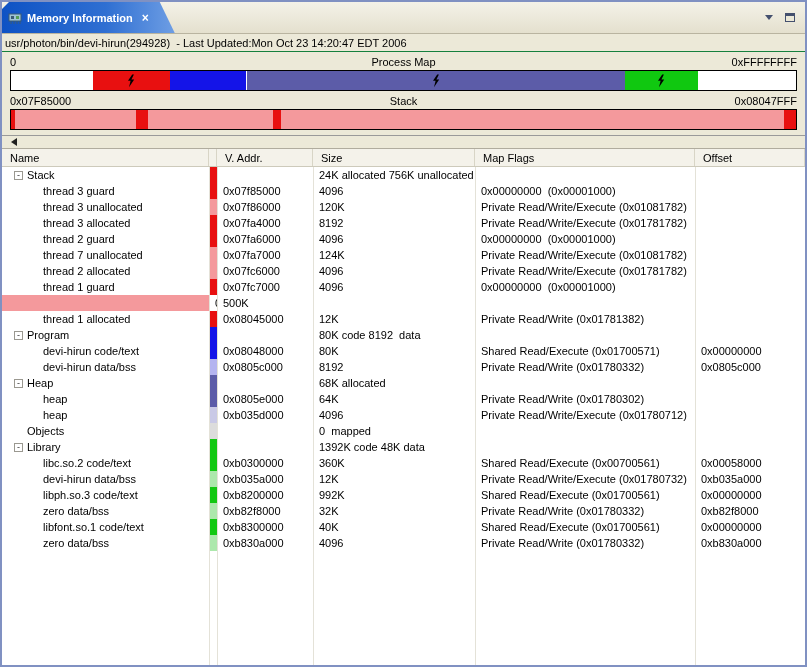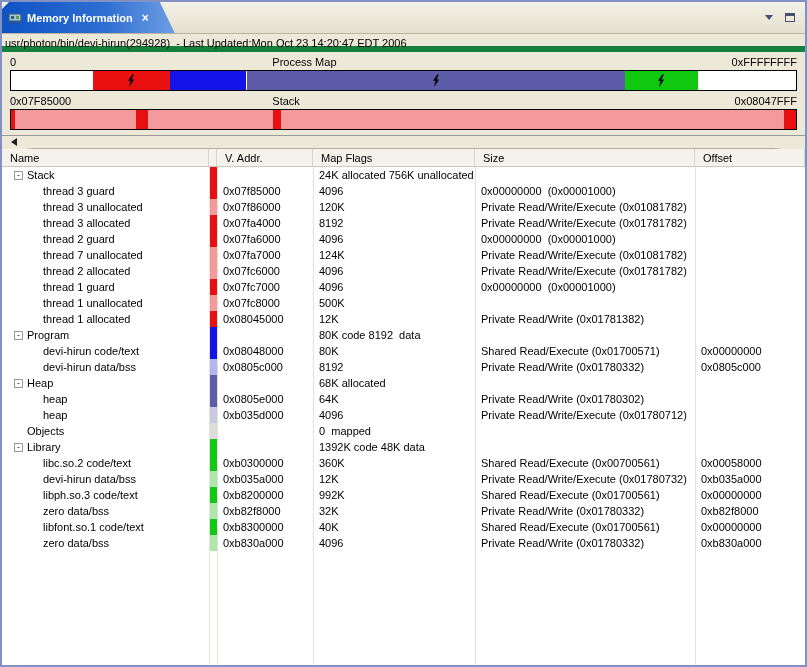--- a/index.html
+++ b/index.html
@@ -29,42 +29,42 @@
     clip-path:polygon(0 100%, 0 7px, 7px 0, calc(100% - 15px) 0, 100% 100%);
     white-space:nowrap;
   }
   .tab-label { font-weight:bold; }
   .tab-close { font-weight:bold; margin-left:4px; cursor:pointer; font-size:12px; }
   .tabbar-actions { margin-left:auto; display:flex; align-items:center; gap:12px; padding-right:10px; }
   .tri-down { width:0; height:0; border-left:4px solid transparent; border-right:4px solid transparent; border-top:5px solid #44506E; }
   .max-icon { width:10px; height:9px; border:1px solid #44506E; border-top-width:3px; background:#ECE9D8; }
 
   
-  .infobar { height:18px; line-height:18px; padding-left:3px; white-space:pre; border-bottom:6px solid #15803d; }
+  .infobar { height:18px; line-height:18px; padding-left:3px; white-space:pre; border-bottom:1px solid #15803d; }
 
   
   .maps { padding:2px 8px 0 8px; }
   .map-labels { display:flex; height:16px; align-items:center; }
   .map-labels .l { flex:1; text-align:left; }
-  .map-labels .c { flex:1; }
+  .map-labels .c { flex:1; text-align:center; }
   .map-labels .r { flex:1; text-align:right; }
   .bar {
     position:relative; height:21px; border:1px solid #000;
     background:#fff; overflow:hidden; margin-bottom:2px;
   }
   .seg { position:absolute; top:0; bottom:0; }
   .bolt { position:absolute; left:50%; top:50%; transform:translate(-50%,-50%); }
 
   
   .hscroll { height:13px; margin-top:3px; border-top:1px solid #9a9a9a; background:#ECE9D8; position:relative; }
   .hs-arrow { position:absolute; left:9px; top:2px; width:0; height:0;
     border-top:4px solid transparent; border-bottom:4px solid transparent; border-right:6px solid #202020; }
 
   
-  .table { flex:1; display:flex; flex-direction:column; background:#fff; border-top:1px solid #B0AC9E; min-height:0;border-radius:32px; }
+  .table { flex:1; display:flex; flex-direction:column; background:#fff; border-top:1px solid #B0AC9E; min-height:0; }
   .thead, .trow { display:grid; grid-template-columns:207px 8px 96px 162px 220px 1fr; }
   .thead { height:18px; background:#F4F2EA; border-bottom:1px solid #CDCABB; flex:0 0 auto; }
   .th { display:flex; align-items:center; padding-left:8px; border-right:1px solid #D8D5C6; white-space:pre; overflow:hidden; }
   .th.chip-col { padding:0; }
   .tbody { position:relative; flex:1; background:#fff; overflow:hidden; }
   .trow { height:16px; align-items:center; }
   .cell { padding-left:6px; white-space:pre; overflow:hidden; height:100%; display:flex; align-items:center; }
   .c-name { padding-left:12px; }
   .trow.child .c-name { padding-left:41px; }
   .c-chip { padding:0; }
@@ -154,22 +154,22 @@
 
   <div class="hscroll">
     <span class="hs-arrow"></span>
   </div>
 
   <div class="table">
     <div class="thead">
       <div class="th">Name</div>
       <div class="th chip-col"></div>
       <div class="th">V. Addr.</div>
+      <div class="th">Size</div>
       <div class="th">Map Flags</div>
-      <div class="th">Size</div>
       <div class="th">Offset</div>
     </div>
     <div class="tbody">
   <div class="trow">
     <div class="cell c-name">
       <span class="twisty">-</span>
       <span class="txt">Stack</span>
     </div>
     <div class="cell c-chip"><span class="chip" style="background: rgb(232, 16, 16);"></span></div>
     <div class="cell c-vaddr"></div>
@@ -256,24 +256,20 @@
       <span class="txt">thread 1 guard</span>
     </div>
     <div class="cell c-chip"><span class="chip" style="background: rgb(232, 16, 16);"></span></div>
     <div class="cell c-vaddr">0x07fc7000</div>
     <div class="cell c-size">4096</div>
     <div class="cell c-flags">0x00000000  (0x00001000)</div>
     <div class="cell c-offset"></div>
   </div>
 
   <div class="trow child">
-    <div class="cell c-name">
-      
-      <span class="txt">thread 1 unallocated</span>
-    </div>
     <div class="cell c-chip"><span class="chip" style="background: rgb(244, 153, 156);"></span></div>
     <div class="cell c-vaddr">0x07fc8000</div>
     <div class="cell c-size">500K</div>
     <div class="cell c-offset"></div>
   </div>
 
   <div class="trow child">
     <div class="cell c-name">
       
       <span class="txt">thread 1 allocated</span>

